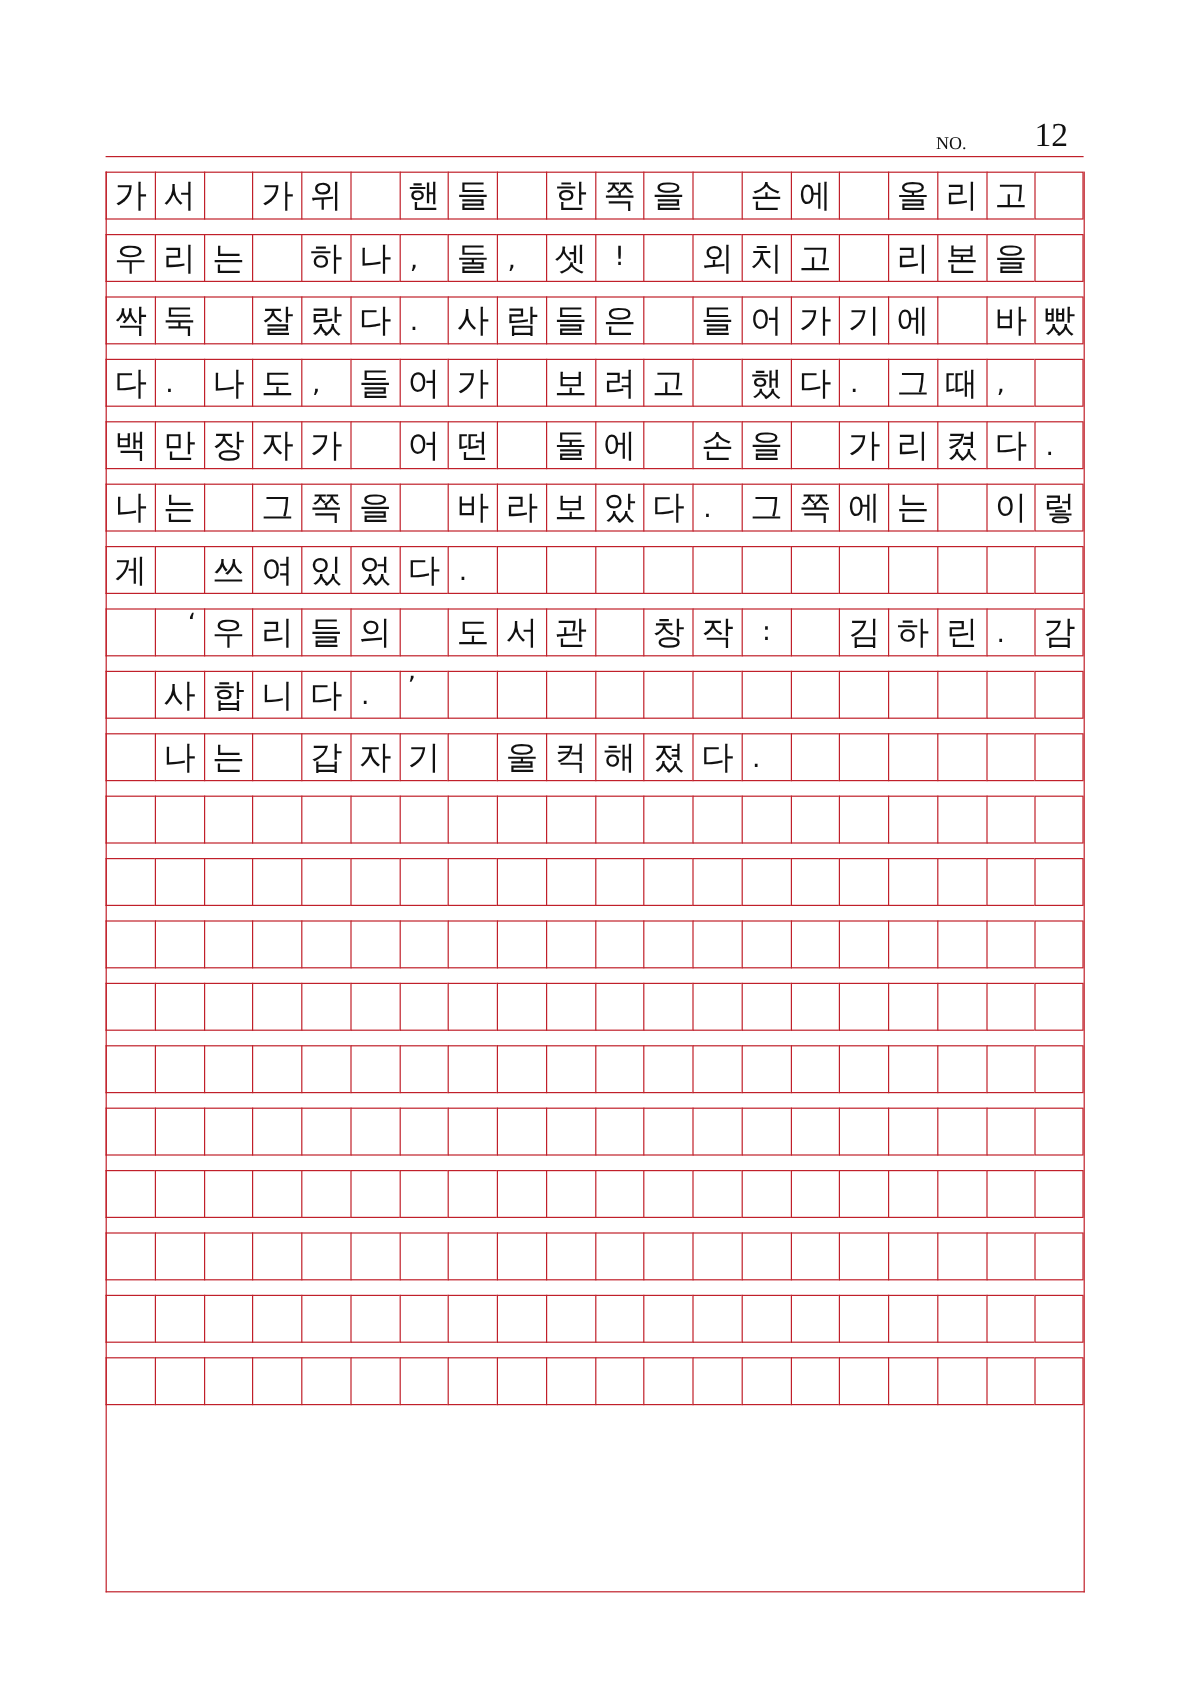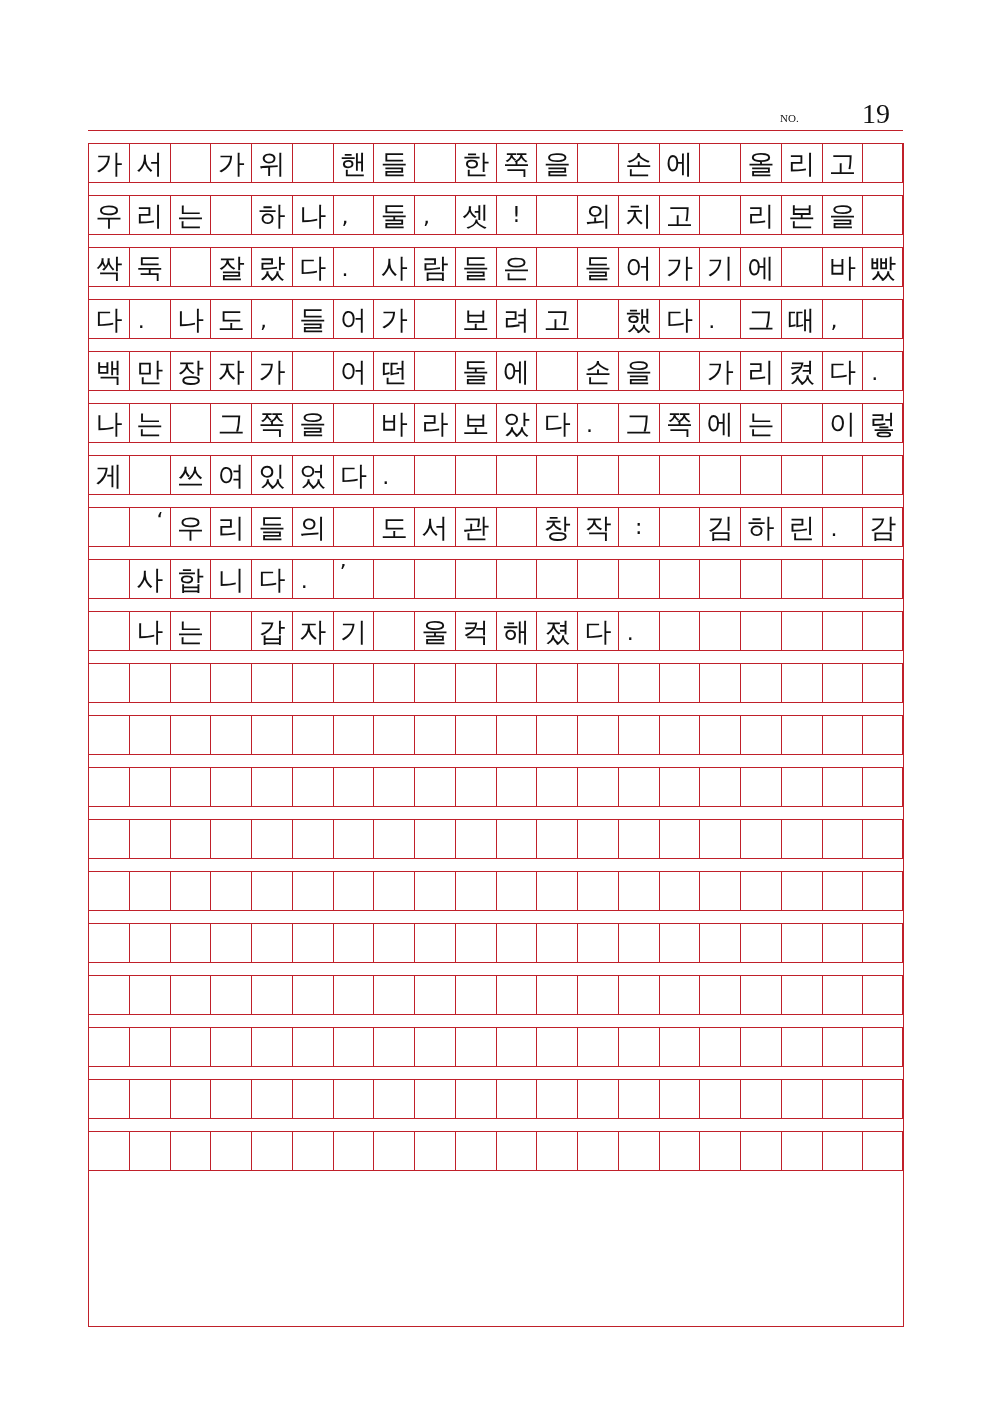--- a/index.html
+++ b/index.html
@@ -1,20 +1,20 @@
 <!DOCTYPE html>
 <html><head>
   <meta charset="utf-8">
   <style>
     html, body { margin: 0; padding: 0; background: #ffffff; }
     body { width: 992px; height: 1403px; position: relative; overflow: hidden;
            font-family: "DejaVu Sans", sans-serif; }
     .page-no { position: absolute; top: 98px; left: 740px; width: 160px; height: 32px; }
     .no-label { position: absolute; left: 40px; top: 14px; font-family: "Liberation Serif", serif;
-                font-size: 11px; color: #111; letter-spacing: 0px; }
+                font-size: 15px; color: #111; letter-spacing: 0px; }
     .no-value { position: absolute; left: 122px; top: 0px; font-family: "Liberation Serif", serif;
                 font-size: 28px; color: #111; }
     .top-rule { position: absolute; left: 88px; top: 130px; width: 815px; height: 0;
                 border-top: 1.5px solid #c0202a; }
     .frame { position: absolute; left: 88px; top: 143px; width: 814px; height: 1183px;
              border: 1.5px solid #c0202a; border-top: none; box-sizing: content-box; }
     .row { position: absolute; left: 88px; width: 815px; height: 40px; display: flex;
            box-sizing: border-box; }
     .cell { width: 40.75px; height: 40px; box-sizing: border-box;
             border-top: 1.5px solid #c0202a; border-bottom: 1.5px solid #c0202a;
@@ -26,21 +26,21 @@
     .cell.quote-open { justify-content: flex-end; padding-right: 6px; align-items: flex-start; padding-top: 2px; font-size: 22px; }
     .cell.quote-close { justify-content: flex-start; padding-left: 6px; align-items: flex-start; padding-top: 2px; font-size: 22px; }
     .cell.colon { font-size: 22px; }
     .cell.bang { font-size: 22px; }
   </style>
 </head>
 <body>
 
 <div class="page-no">
   <span class="no-label">NO.</span>
-  <span class="no-value">19</span>
+  <span class="no-value">12</span>
 </div>
 
 <div class="top-rule"></div>
 
 <div class="frame"></div>
 
 <div id="grid">
     <div class="row" style="top: 143px;">
       <div class="cell">가</div>
       <div class="cell">서</div>

